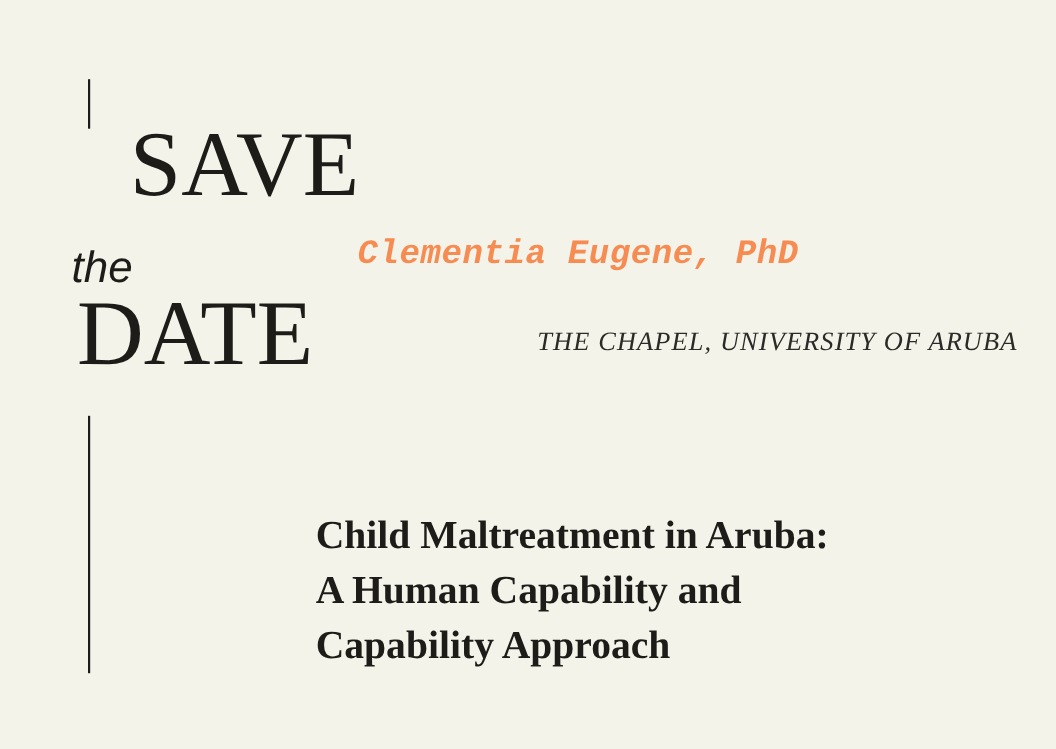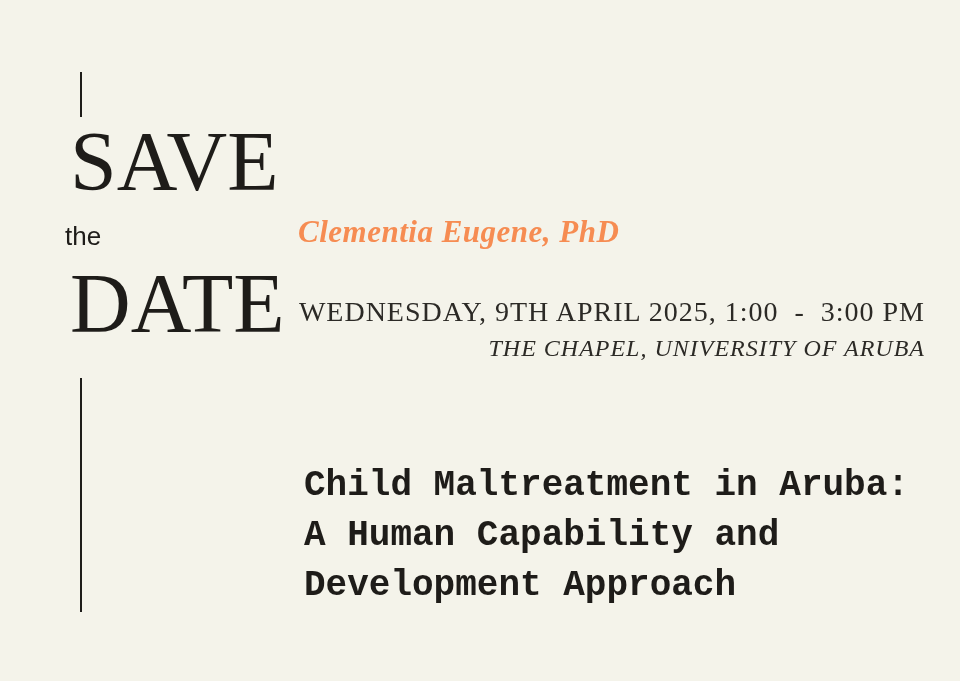--- a/index.html
+++ b/index.html
@@ -32,39 +32,40 @@
   .word-save, .word-date {
     position: absolute;
     left: 70px;
     font-family: "Liberation Serif", serif;
     font-size: 84px;
     font-weight: 400;
     line-height: 1;
     color: var(--ink);
     white-space: nowrap;
   }
-  .word-save { top: 120px; }
+  .word-save { top: 108px; margin-left: 48px; }
   .word-date { top: 262px; }
   .word-the {
     position: absolute;
     left: 65px;
     top: 223px;
     font-family: "Liberation Sans", sans-serif;
-    font-size: 26px;
+    font-style: italic;
+    font-size: 40px;
     line-height: 1;
     color: var(--ink);
   }
 
   .speaker-row {
     position: absolute;
-    left: 298px;
+    left: 325px;
     top: 216px;
     display: flex;
     gap: 22px;
-    font-family: Liberation Serif, serif;
+    font-family: Liberation Mono, monospace;
     font-weight: bold;
     font-style: italic;
     font-size: 31px;
     line-height: 1;
     letter-spacing: 0.5px;
     color: var(--accent);
     white-space: nowrap;
   }
 
   .when-where {
@@ -84,23 +85,23 @@
   .where-line {
     font-size: 24px;
     line-height: 37px;
     letter-spacing: 1px;
     white-space: pre;
     font-style: italic;
   }
 
   .thesis-title {
     position: absolute;
-    left: 304px;
+    left: 287px;
     top: 461px;
-    font-family: Liberation Mono, monospace;
+    font-family: Liberation Serif, serif;
     font-weight: bold;
     font-size: 36px;
     line-height: 50px;
     color: var(--ink);
     white-space: nowrap;
   }
   .thesis-title .title-line { display: block; }
 </style>
 </head>
 <body>
@@ -115,23 +116,22 @@
 
   <div class="word-date">DATE</div>
 
   <div class="vline vline-bottom"></div>
 
   <div class="speaker-row">
     <span>Clementia Eugene, PhD</span>
   </div>
 
   <div class="when-where">
-    <div class="when-line">WEDNESDAY, 9TH APRIL 2025, 1:00  -  3:00 PM</div>
     <div class="where-line">THE CHAPEL, UNIVERSITY OF ARUBA</div>
   </div>
 
   <div class="thesis-title">
     <span class="title-line">Child Maltreatment in Aruba:</span>
     <span class="title-line">A Human Capability and</span>
-    <span class="title-line">Development Approach</span>
+    <span class="title-line">Capability Approach</span>
   </div>
 
 </div>
 
 </body></html>

